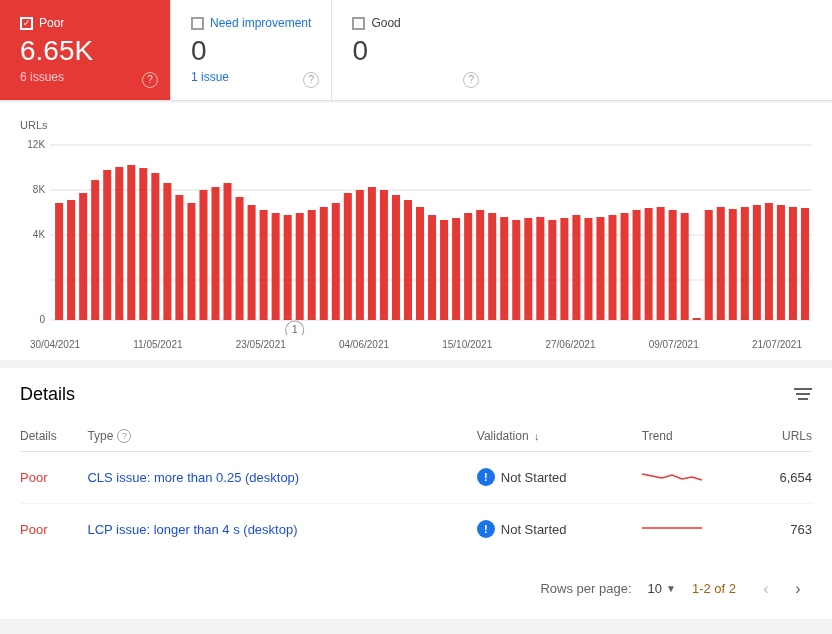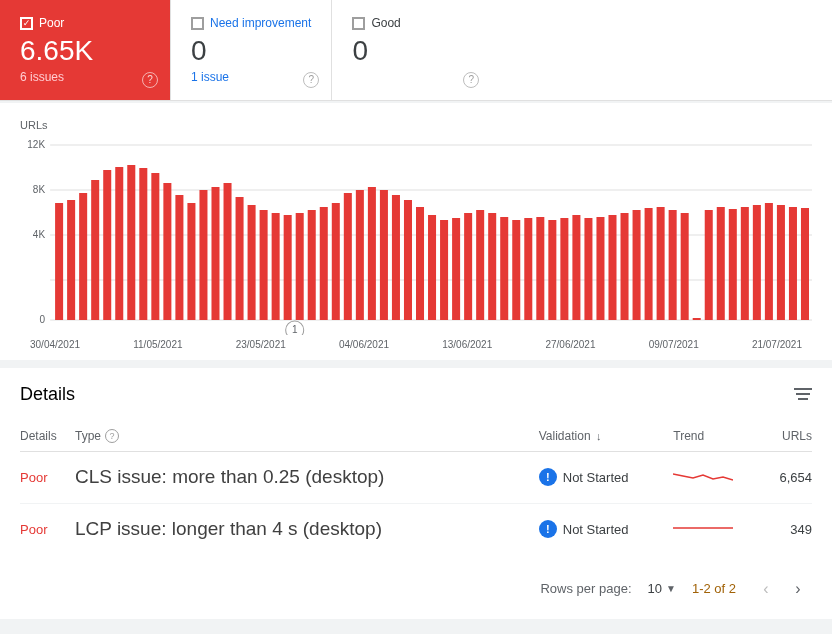--- a/index.html
+++ b/index.html
@@ -49,21 +49,21 @@
     .filter-line:nth-child(1) { width: 18px; }
     .filter-line:nth-child(2) { width: 14px; margin-left: 2px; }
     .filter-line:nth-child(3) { width: 10px; margin-left: 4px; }
 
     .table { width: 100%; border-collapse: collapse; }
     .table th { font-size: 12px; color: #5f6368; font-weight: 400; text-align: left; padding: 8px 0; border-bottom: 1px solid #e0e0e0; }
     .table td { font-size: 13px; padding: 14px 0; border-bottom: 1px solid #f1f3f4; vertical-align: middle; }
     .table tr:last-child td { border-bottom: none; }
 
     .status-poor { color: #e53935; font-size: 13px; }
-    .type-text { font-size: 19px; color: #404040; margin-top: 23px; }
+    .type-text { font-size: 13px; color: #1d4ed8; margin-top: 23px; }
 
     .validation-cell { display: flex; align-items: center; gap: 6px; }
     .not-started-icon { width: 18px; height: 18px; border-radius: 50%; background: #1a73e8; display: flex; align-items: center; justify-content: center; color: #fff; font-size: 11px; font-weight: bold; flex-shrink: 0; }
     .not-started-text { font-size: 13px; color: #3c4043; }
 
     
     .pagination { display: flex; justify-content: flex-end; align-items: center; gap: 16px; margin-top: 12px; padding-top: 8px; font-size: 13px; color: #3c4043; }
     .pagination-label { color: #5f6368; }
     .pagination-select { display: flex; align-items: center; gap: 4px; cursor: pointer; }
     .pagination-count { color: #a16207; }
@@ -207,21 +207,21 @@
 
         <circle cx="274" cy="195" r="9" fill="#fff" stroke="#9e9e9e" stroke-width="1"></circle>
         <text x="274" y="198" text-anchor="middle" font-size="10" fill="#5f6368">1</text>
       </svg>
     </div>
     <div class="chart-x-labels">
       <span>30/04/2021</span>
       <span>11/05/2021</span>
       <span>23/05/2021</span>
       <span>04/06/2021</span>
-      <span>13/06/2021</span>
+      <span>15/10/2021</span>
       <span>27/06/2021</span>
       <span>09/07/2021</span>
       <span>21/07/2021</span>
     </div>
   </div>
 
   <div class="details-section">
     <div class="details-header">
       <span class="details-title">Details</span>
       <div class="filter-icon">
@@ -286,21 +286,21 @@
               <div class="not-started-icon">!</div>
               <span class="not-started-text">Not Started</span>
             </div>
           </td>
           <td>
             <svg width="60" height="20" viewBox="0 0 60 20">
               <line x1="0" y1="10" x2="60" y2="10" stroke="#e53935" stroke-width="1.5"></line>
             </svg>
           </td>
           <td style="text-align:right;">
-            <span>349</span>
+            <span>763</span>
           </td>
         </tr>
       </tbody>
     </table>
 
     <div class="pagination">
       <span class="pagination-label">Rows per page:</span>
       <div class="pagination-select">
         <span>10</span>
         <span style="font-size:10px;color:#5f6368;">▼</span>

